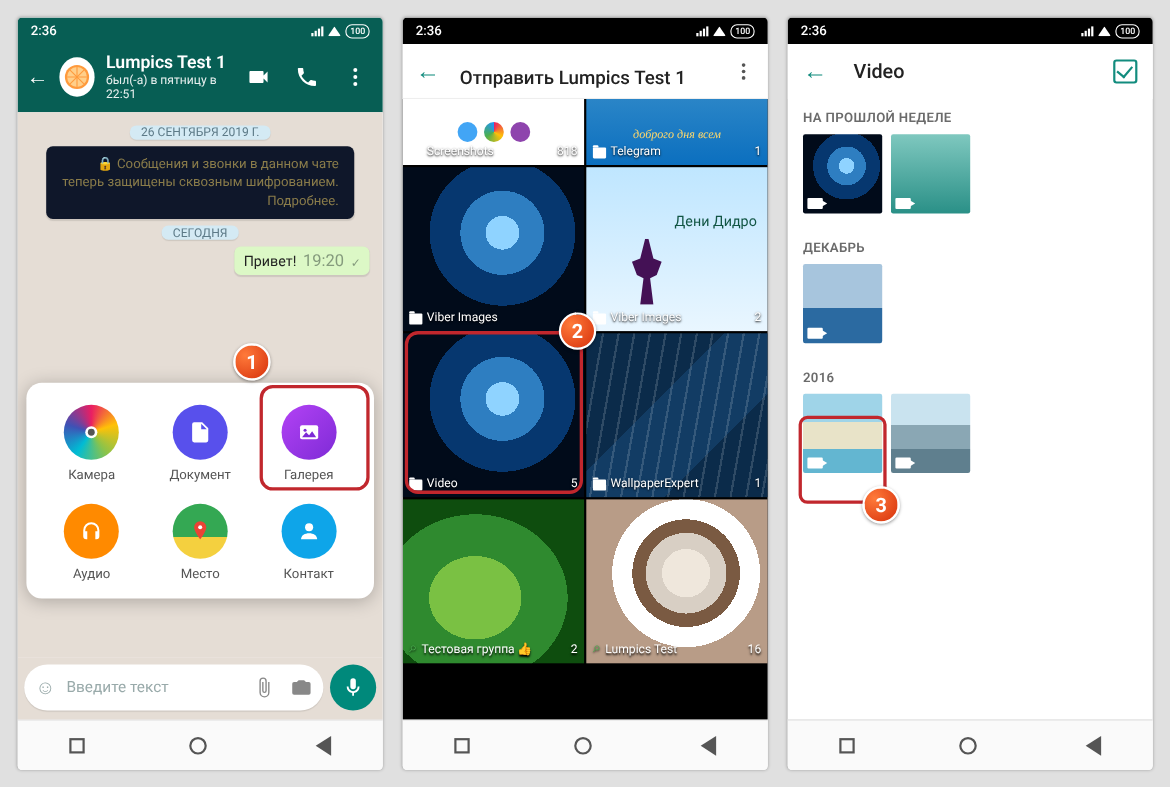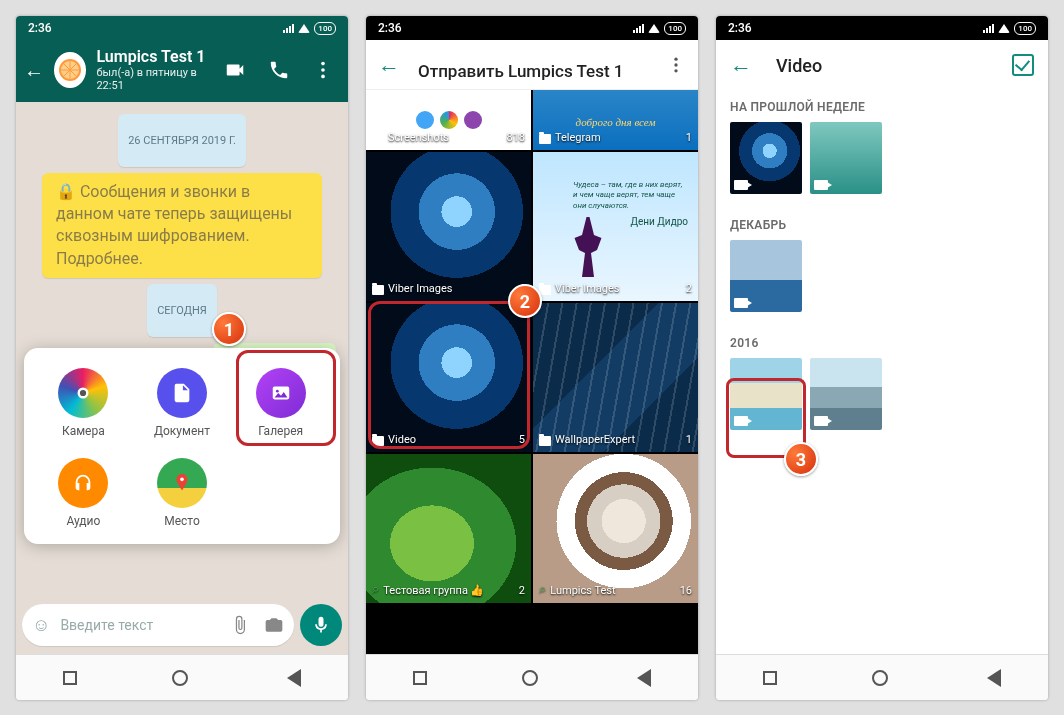--- a/index.html
+++ b/index.html
@@ -26,22 +26,22 @@
   .wa-header { background:#075E54; color:#fff; padding:8px 8px 10px 8px; display:flex; align-items:center; gap:10px; }
   .wa-back { font-size:20px; }
   .avatar-circ { width:36px; height:36px; border-radius:50%; background:#fff; display:flex; align-items:center; justify-content:center; }
   .avatar-circ svg { width:24px; height:24px; }
   .wa-title { font-size:16px; font-weight:600; line-height:1.1; }
   .wa-sub { font-size:11px; opacity:.9; }
   .wa-actions { margin-left:auto; display:flex; gap:22px; padding-right:6px;}
   .wa-actions svg { width:22px; height:22px; fill:#fff; }
   
   .chat-body { flex:1; background:#E5DDD5; position:relative; padding:6px 8px; overflow:hidden;}
-  .pill { background:#D4EAF4; color:#5d7a87; font-size:11px; padding:20px 10px; border-radius:6px; width:max-content; margin:6px auto; box-shadow:0 1px 1px rgba(0,0,0,.1);}
-  .syspill { background:#fde047; color:#8a7c4a; font-size:16px; padding:8px 14px; border-radius:6px; margin:4px 18px; text-align:left; line-height:1.4; box-shadow:0 1px 1px rgba(0,0,0,.1);}
+  .pill { background:#D4EAF4; color:#5d7a87; font-size:11px; padding:0 10px; border-radius:6px; width:max-content; margin:6px auto; box-shadow:0 1px 1px rgba(0,0,0,.1);}
+  .syspill { background:#0f172a; color:#8a7c4a; font-size:12px; padding:8px 14px; border-radius:6px; margin:4px 18px; text-align:right; line-height:1.4; box-shadow:0 1px 1px rgba(0,0,0,.1);}
   .msg-out { background:#DCF8C6; margin-left:auto; width:max-content; padding:4px 8px; border-radius:6px; font-size:13px; color:#222; box-shadow:0 1px 1px rgba(0,0,0,.1); display:flex; align-items:flex-end; gap:6px; margin-right:4px;}
   .msg-time { font-size:15px; color:#859b7d; }
   .tick { color:#859b7d; font-size:11px;}
   
   .attach-sheet { position:absolute; bottom:54px; left:8px; right:8px; background:#fff; border-radius:14px; padding:20px 10px 16px; box-shadow:0 2px 16px rgba(0,0,0,.25); }
   .attach-grid { display:grid; grid-template-columns:repeat(3,1fr); gap:20px 0; }
   .attach-item { display:flex; flex-direction:column; align-items:center; gap:6px; }
   .attach-icon { width:50px; height:50px; border-radius:50%; display:flex; align-items:center; justify-content:center; }
   .attach-icon svg { width:22px; height:22px; fill:#fff;}
   .attach-label { font-size:12px; color:#555; }
@@ -198,20 +198,29 @@
         </div>
         <div class="attach-item">
           <div class="attach-icon" style="background:linear-gradient(180deg,#34a853 0 60%,#f4d03f 60% 100%)">
               <svg viewBox="0 0 24 24">
                 <path fill="#ea4335" d="M12 2a6 6 0 0 0-6 6c0 4.5 6 12 6 12s6-7.5 6-12a6 6 0 0 0-6-6z"></path>
                 <circle cx="12" cy="8" r="2" fill="#fff"></circle>
               </svg>
             </div>
           <span class="attach-label">Место</span>
         </div>
+        <div class="attach-item">
+          <div class="attach-icon" style="background:#0ea5e9">
+              <svg viewBox="0 0 24 24">
+                <circle cx="12" cy="8" r="4"></circle>
+                <path d="M4 20c0-4 4-6 8-6s8 2 8 6z"></path>
+              </svg>
+            </div>
+          <span class="attach-label">Контакт</span>
+        </div>
       </div>
       <div class="hl1" style="top:2px; right:4px; width:100px; height:96px;"></div>
     </div>
     <div class="badge" style="bottom:252px; left:196px;">1</div>
   </div>
 
   <div class="input-row">
     <div class="input-box">
       <span style="font-size:18px;color:#9aa">☺</span>
       <span>Введите текст</span>
@@ -284,21 +293,21 @@
     </div>
     <div class="gal-item th-earth">
       <div class="cap">
           <span class="folder-ic"></span>
           <span>Viber Images</span>
           <span class="cnt">4</span>
         </div>
     </div>
     <div class="gal-item th-vib2">
       <div class="silh"></div>
-      <div class="quote"><span>Чудеса – там, где в них верят, и чем чаще верят, тем чаще они случаются.</span><br><span style="font-style:normal;font-size:10px;float:right;margin-top:4px">Дени Дидро</span></div>
+      <div class="quote"><br><span style="font-style:normal;font-size:13px;float:right;margin-top:4px">Дени Дидро</span></div>
       <div class="cap">
           <span class="folder-ic"></span>
           <span>Viber Images</span>
           <span class="cnt">2</span>
         </div>
     </div>
     <div class="gal-item th-earth" style="position:relative">
       <div class="cap">
           <span class="folder-ic"></span>
           <span>Video</span>

